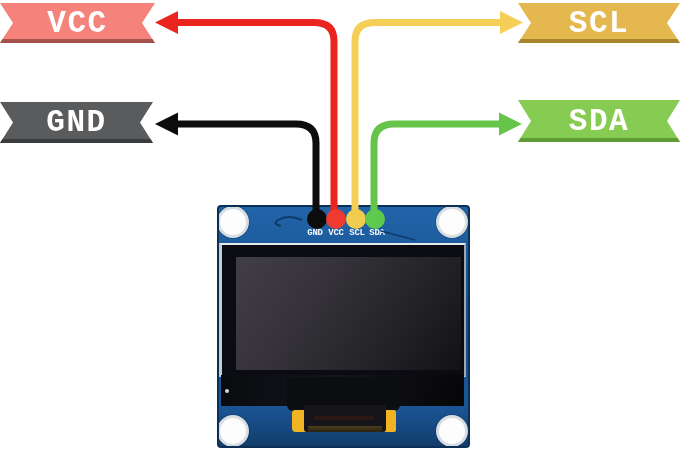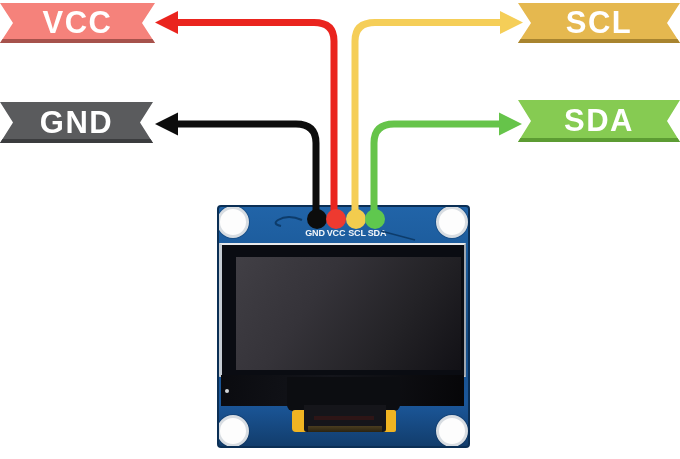--- a/index.html
+++ b/index.html
@@ -1,18 +1,18 @@
 <!DOCTYPE html>
 <html><head>
 <meta charset="utf-8">
 <style>
   html,body{margin:0;padding:0;background:#ffffff;}
   #stage{
     position:relative;width:680px;height:459px;overflow:hidden;background:#ffffff;
-    font-family:Liberation Sans, sans-serif;
+    font-family:Liberation Mono, monospace;
   }
   
   .banner{
     position:absolute;display:flex;align-items:center;justify-content:center;
     clip-path:polygon(13px 50%, 0 0, 100% 0, calc(100% - 13px) 50%, 100% 100%, 0 100%);
     color:#ffffff;font-weight:bold;font-size:31px;letter-spacing:1.5px;z-index:4;
   }
   .banner-edge{position:absolute;left:0;right:0;bottom:0;height:4px;}
   .banner-label{position:relative;z-index:1;}
   #banner-vcc{left:0;top:3px;width:155px;height:40px;}

